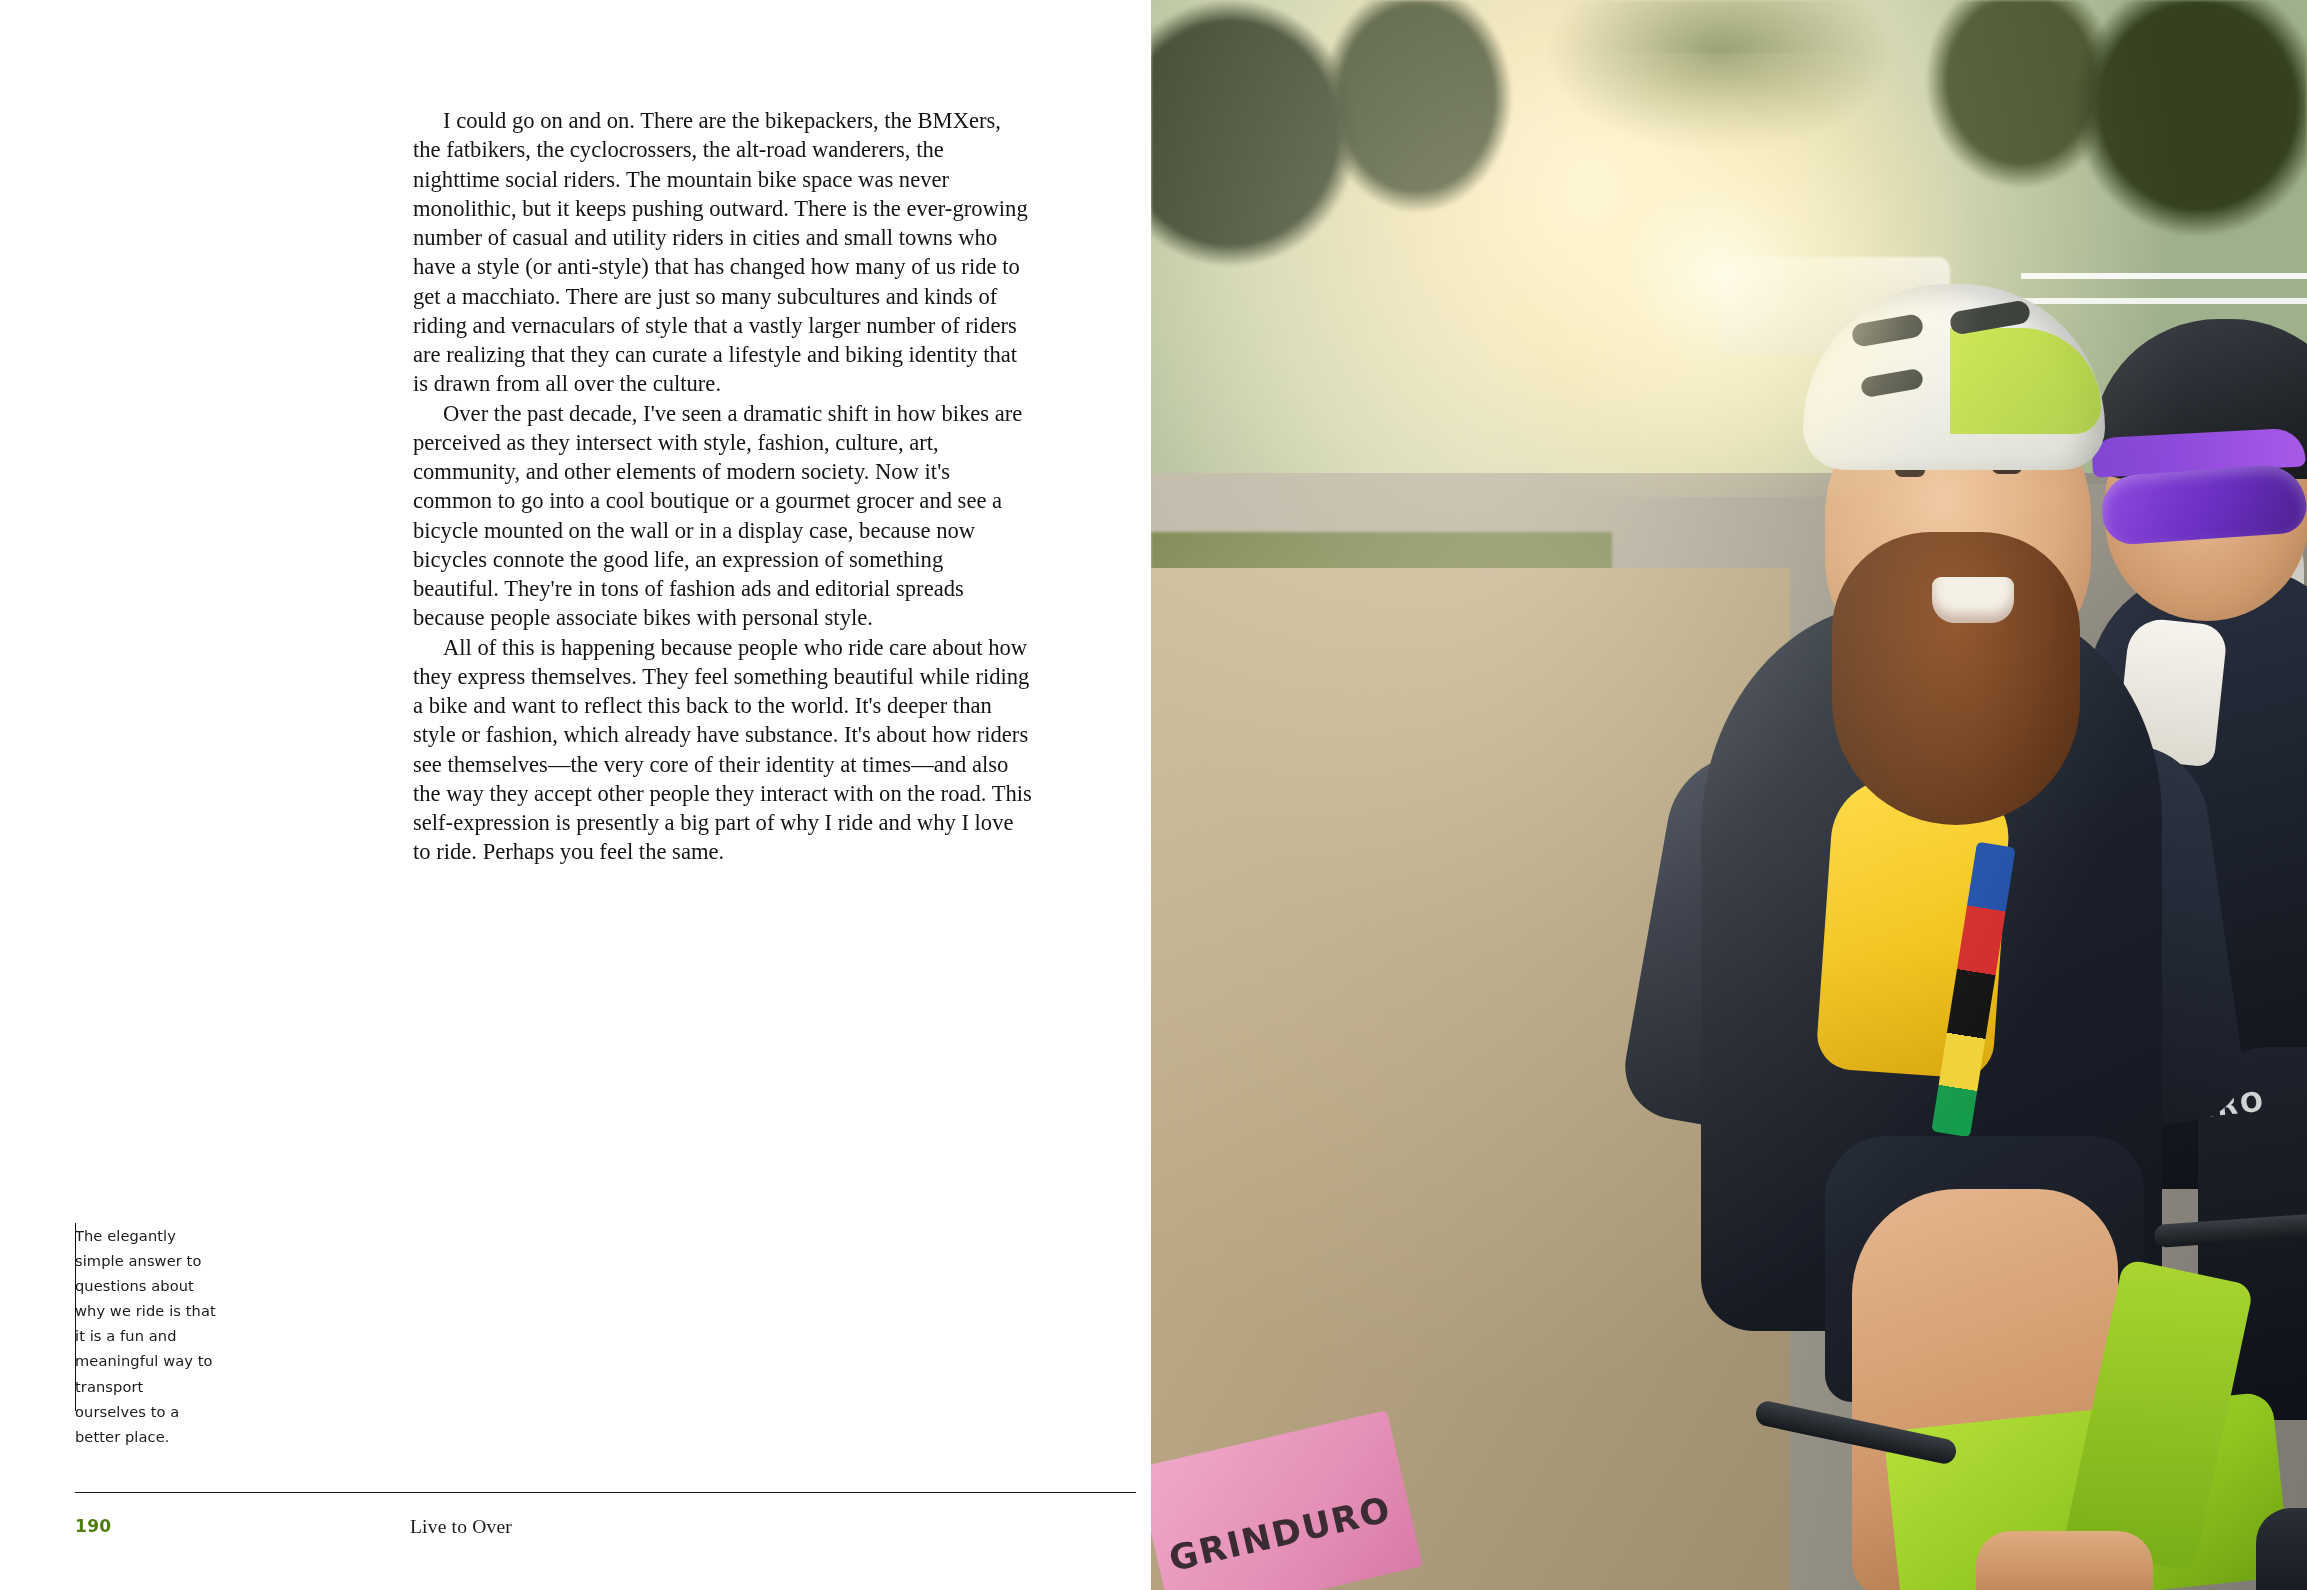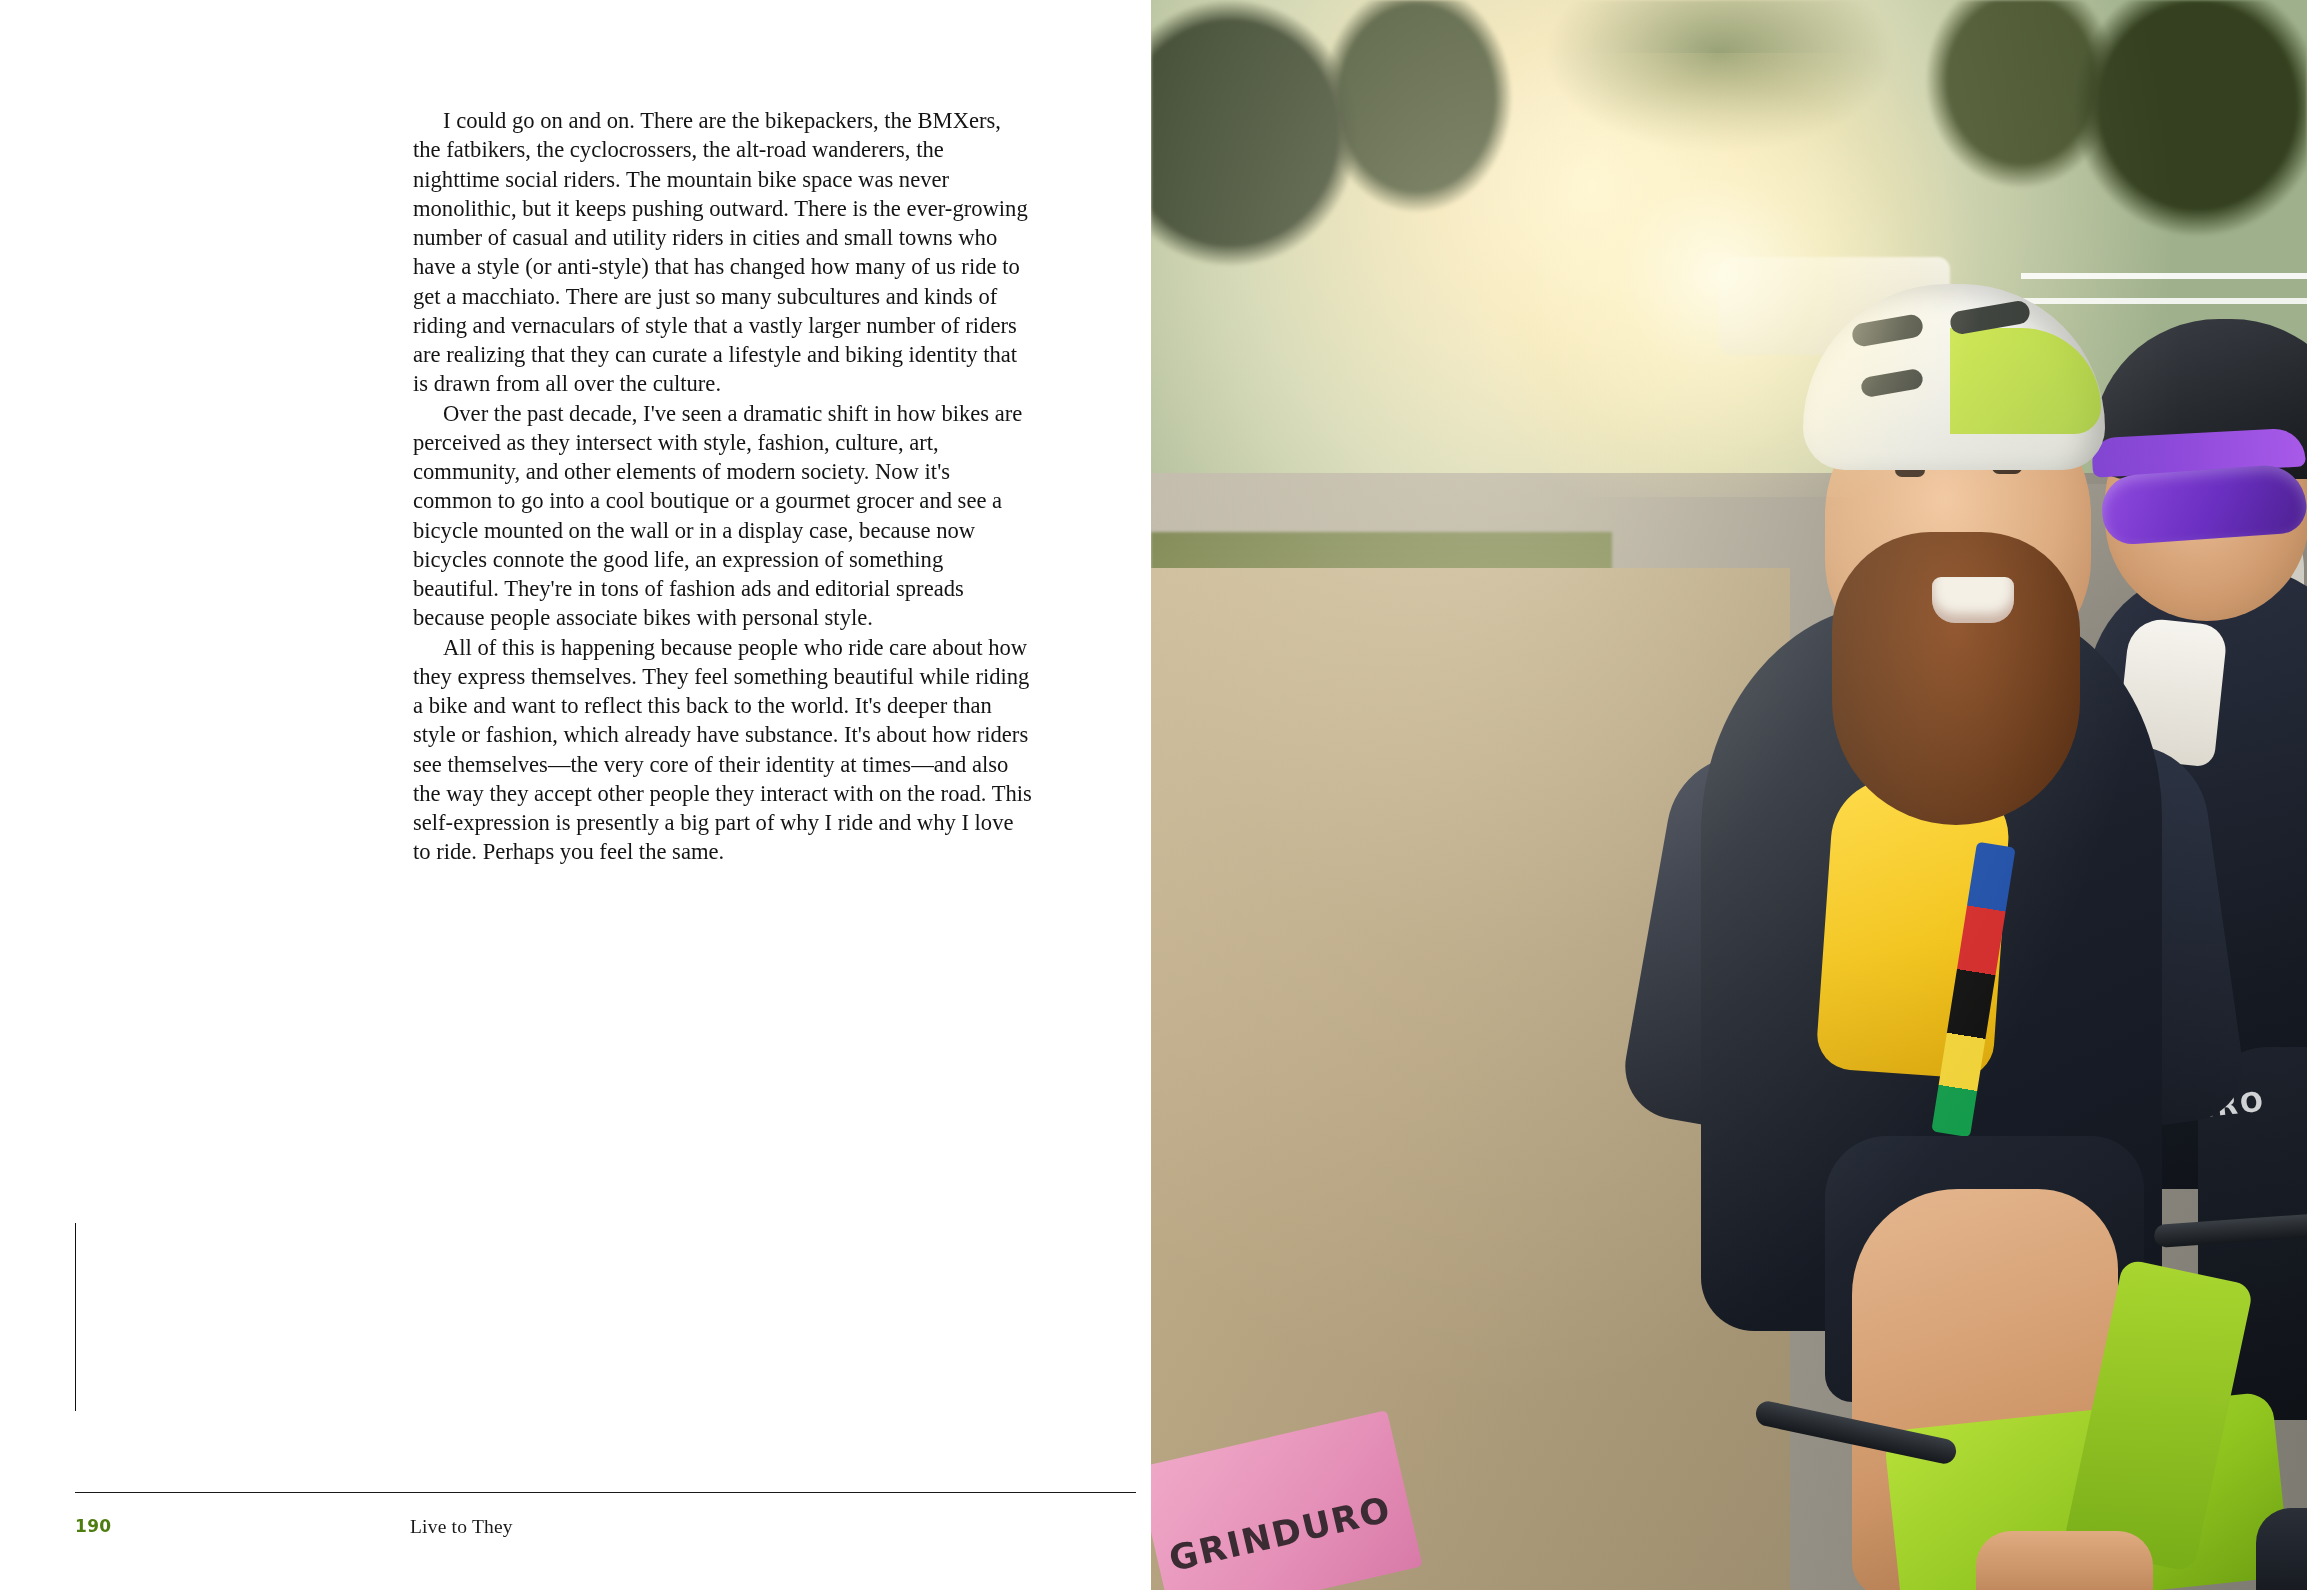--- a/index.html
+++ b/index.html
@@ -447,24 +447,25 @@
 
   <div class="page-left">
 
     <div class="body-column">
       <p>I could go on and on. There are the bikepackers, the BMXers, the fatbikers, the cyclocrossers, the alt-road wanderers, the nighttime social riders. The mountain bike space was never monolithic, but it keeps pushing outward. There is the ever-growing number of casual and utility riders in cities and small towns who have a style (or anti-style) that has changed how many of us ride to get a macchiato. There are just so many subcultures and kinds of riding and vernaculars of style that a vastly larger number of riders are realizing that they can curate a lifestyle and biking identity that is drawn from all over the culture.</p>
       <p>Over the past decade, I've seen a dramatic shift in how bikes are perceived as they intersect with style, fashion, culture, art, community, and other elements of modern society. Now it's common to go into a cool boutique or a gourmet grocer and see a bicycle mounted on the wall or in a display case, because now bicycles connote the good life, an expression of something beautiful. They're in tons of fashion ads and editorial spreads because people associate bikes with personal style.</p>
       <p>All of this is happening because people who ride care about how they express themselves. They feel something beautiful while riding a bike and want to reflect this back to the world. It's deeper than style or fashion, which already have substance. It's about how riders see themselves—the very core of their identity at times—and also the way they accept other people they interact with on the road. This self-expression is presently a big part of why I ride and why I love to ride. Perhaps you feel the same.</p>
     </div>
 
     <div class="sidenote-bar"></div>
+    <div class="sidenote">The elegantly simple answer to questions about why we ride is that it is a fun and meaningful way to transport ourselves to a better place.</div>
 
     <div class="footer-rule"></div>
     <div class="folio">190</div>
-    <div class="running-head">Live to They</div>
+    <div class="running-head">Live to Over</div>
   </div>
 
   <div class="page-right">
     <div class="photo">
 
       <div class="sky"></div>
       <div class="treeline"></div>
       <div class="trailer"></div>
       <div class="fence"></div>
       <div class="road"></div>

